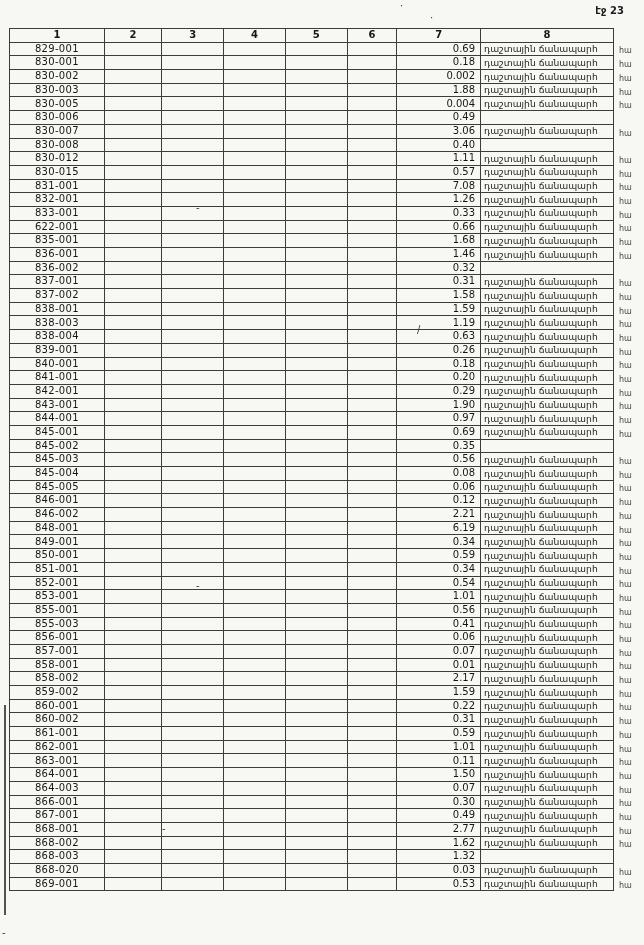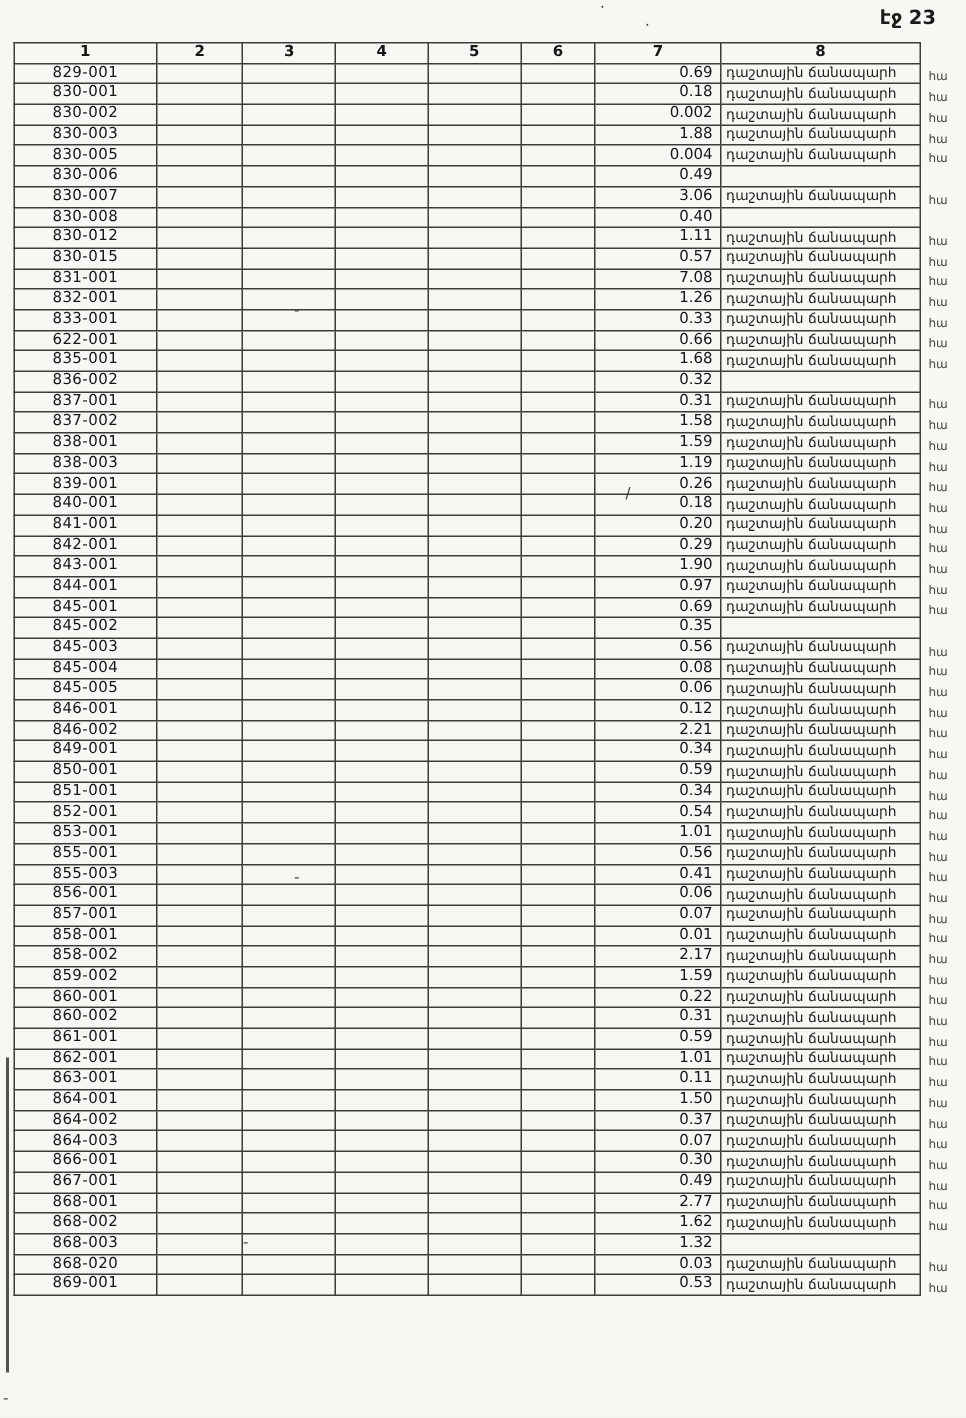--- a/index.html
+++ b/index.html
@@ -11,21 +11,21 @@
   .page {
     position:relative;
     width:644px; height:945px;
     background:#f7f7f3;
     color:#161616;
     overflow:hidden;
   }
   .page-label {
     position:absolute;
     top:5px; right:20px;
-    font-size:13px;
+    font-size:10px;
     font-weight:bold;
     color:#1c1c1c;
   }
   table.doc-table {
     position:absolute;
     top:28px; left:9px;
     border-collapse:collapse;
     table-layout:fixed;
   }
   .doc-table th, .doc-table td {
@@ -270,20 +270,31 @@
           <td class="empty-cell"></td>
           <td class="empty-cell"></td>
           <td class="empty-cell"></td>
           <td class="empty-cell"></td>
           <td class="empty-cell"></td>
           <td class="value-cell">1.68</td>
           <td class="label-cell">դաշտային ճանապարհ</td>
           <td class="unit-cell">հա</td>
         </tr>
         <tr>
+          <td class="code-cell">836-001</td>
+          <td class="empty-cell"></td>
+          <td class="empty-cell"></td>
+          <td class="empty-cell"></td>
+          <td class="empty-cell"></td>
+          <td class="empty-cell"></td>
+          <td class="value-cell">1.46</td>
+          <td class="label-cell">դաշտային ճանապարհ</td>
+          <td class="unit-cell">հա</td>
+        </tr>
+        <tr>
           <td class="code-cell">836-002</td>
           <td class="empty-cell"></td>
           <td class="empty-cell"></td>
           <td class="empty-cell"></td>
           <td class="empty-cell"></td>
           <td class="empty-cell"></td>
           <td class="value-cell">0.32</td>
           <td class="label-cell"></td>
           <td class="unit-cell"></td>
         </tr>
@@ -325,20 +336,31 @@
           <td class="empty-cell"></td>
           <td class="empty-cell"></td>
           <td class="empty-cell"></td>
           <td class="empty-cell"></td>
           <td class="empty-cell"></td>
           <td class="value-cell">1.19</td>
           <td class="label-cell">դաշտային ճանապարհ</td>
           <td class="unit-cell">հա</td>
         </tr>
         <tr>
+          <td class="code-cell">838-004</td>
+          <td class="empty-cell"></td>
+          <td class="empty-cell"></td>
+          <td class="empty-cell"></td>
+          <td class="empty-cell"></td>
+          <td class="empty-cell"></td>
+          <td class="value-cell">0.63</td>
+          <td class="label-cell">դաշտային ճանապարհ</td>
+          <td class="unit-cell">հա</td>
+        </tr>
+        <tr>
           <td class="code-cell">839-001</td>
           <td class="empty-cell"></td>
           <td class="empty-cell"></td>
           <td class="empty-cell"></td>
           <td class="empty-cell"></td>
           <td class="empty-cell"></td>
           <td class="value-cell">0.26</td>
           <td class="label-cell">դաշտային ճանապարհ</td>
           <td class="unit-cell">հա</td>
         </tr>
@@ -468,20 +490,31 @@
           <td class="empty-cell"></td>
           <td class="empty-cell"></td>
           <td class="empty-cell"></td>
           <td class="empty-cell"></td>
           <td class="empty-cell"></td>
           <td class="value-cell">2.21</td>
           <td class="label-cell">դաշտային ճանապարհ</td>
           <td class="unit-cell">հա</td>
         </tr>
         <tr>
+          <td class="code-cell">848-001</td>
+          <td class="empty-cell"></td>
+          <td class="empty-cell"></td>
+          <td class="empty-cell"></td>
+          <td class="empty-cell"></td>
+          <td class="empty-cell"></td>
+          <td class="value-cell">6.19</td>
+          <td class="label-cell">դաշտային ճանապարհ</td>
+          <td class="unit-cell">հա</td>
+        </tr>
+        <tr>
           <td class="code-cell">849-001</td>
           <td class="empty-cell"></td>
           <td class="empty-cell"></td>
           <td class="empty-cell"></td>
           <td class="empty-cell"></td>
           <td class="empty-cell"></td>
           <td class="value-cell">0.34</td>
           <td class="label-cell">դաշտային ճանապարհ</td>
           <td class="unit-cell">հա</td>
         </tr>
@@ -662,31 +695,20 @@
           <td class="unit-cell">հա</td>
         </tr>
         <tr>
           <td class="code-cell">864-001</td>
           <td class="empty-cell"></td>
           <td class="empty-cell"></td>
           <td class="empty-cell"></td>
           <td class="empty-cell"></td>
           <td class="empty-cell"></td>
           <td class="value-cell">1.50</td>
-          <td class="label-cell">դաշտային ճանապարհ</td>
-          <td class="unit-cell">հա</td>
-        </tr>
-        <tr>
-          <td class="code-cell">864-002</td>
-          <td class="empty-cell"></td>
-          <td class="empty-cell"></td>
-          <td class="empty-cell"></td>
-          <td class="empty-cell"></td>
-          <td class="empty-cell"></td>
-          <td class="value-cell">0.37</td>
           <td class="label-cell">դաշտային ճանապարհ</td>
           <td class="unit-cell">հա</td>
         </tr>
         <tr>
           <td class="code-cell">864-003</td>
           <td class="empty-cell"></td>
           <td class="empty-cell"></td>
           <td class="empty-cell"></td>
           <td class="empty-cell"></td>
           <td class="empty-cell"></td>

